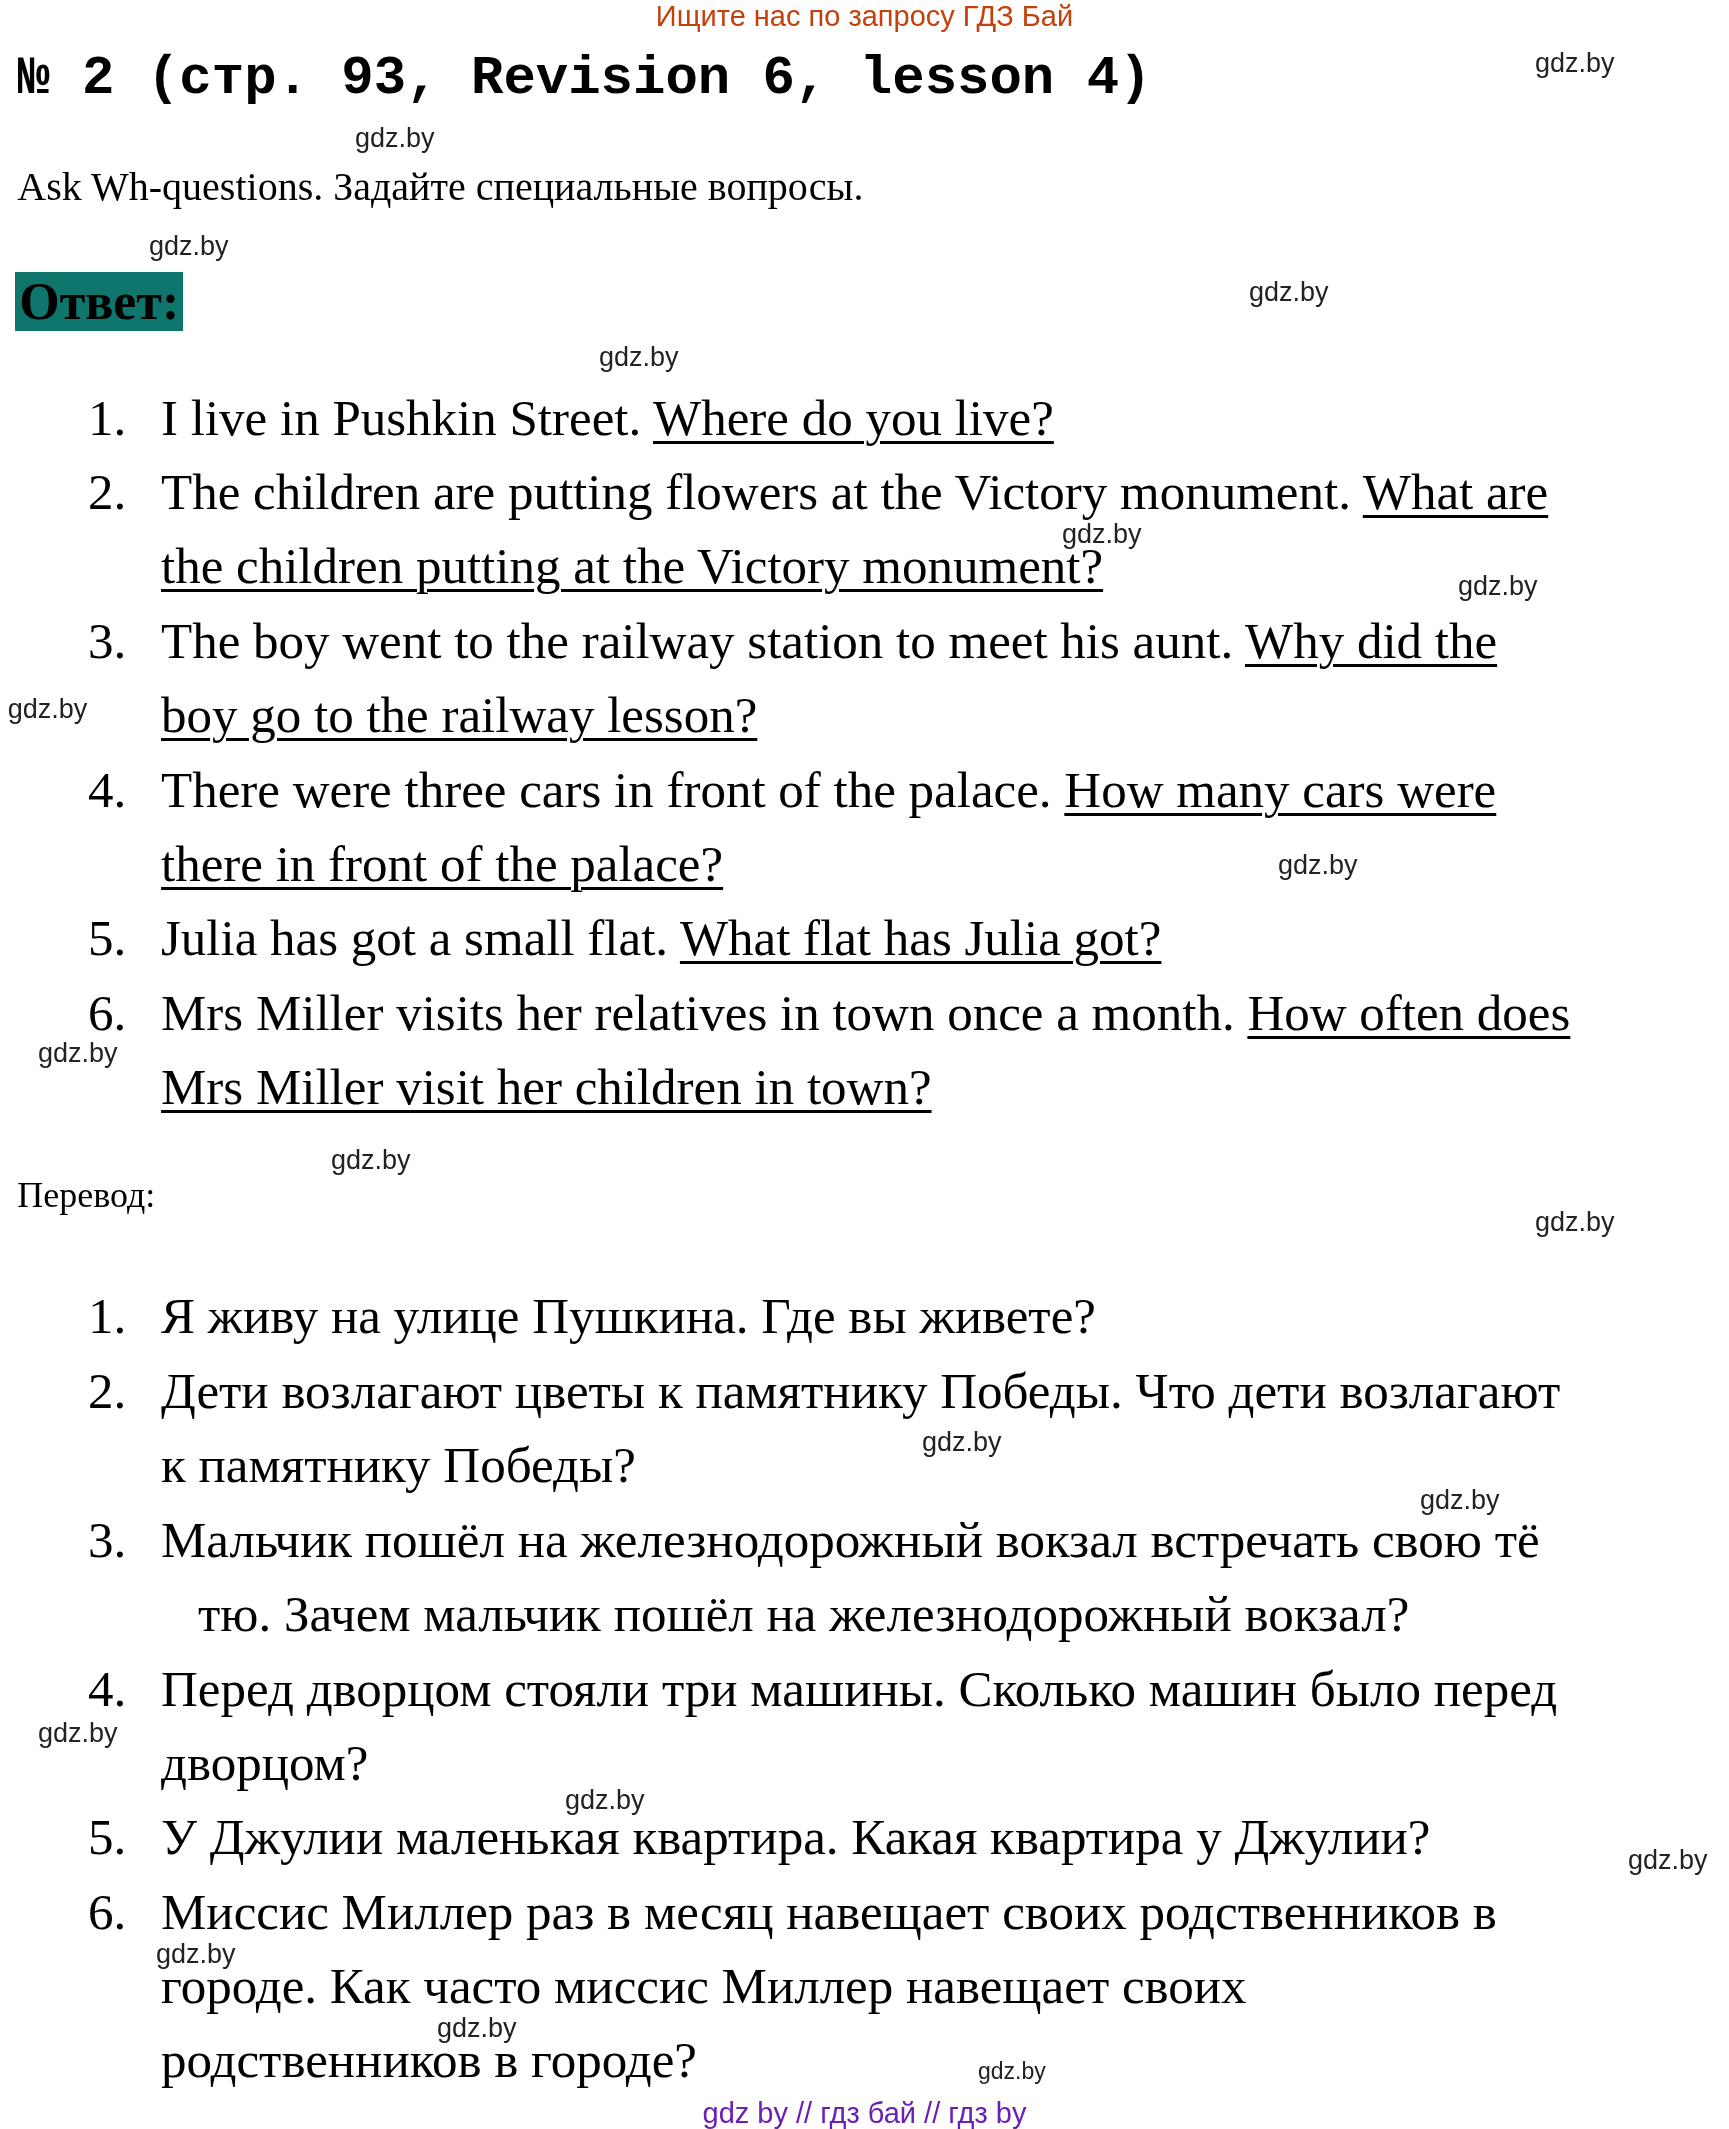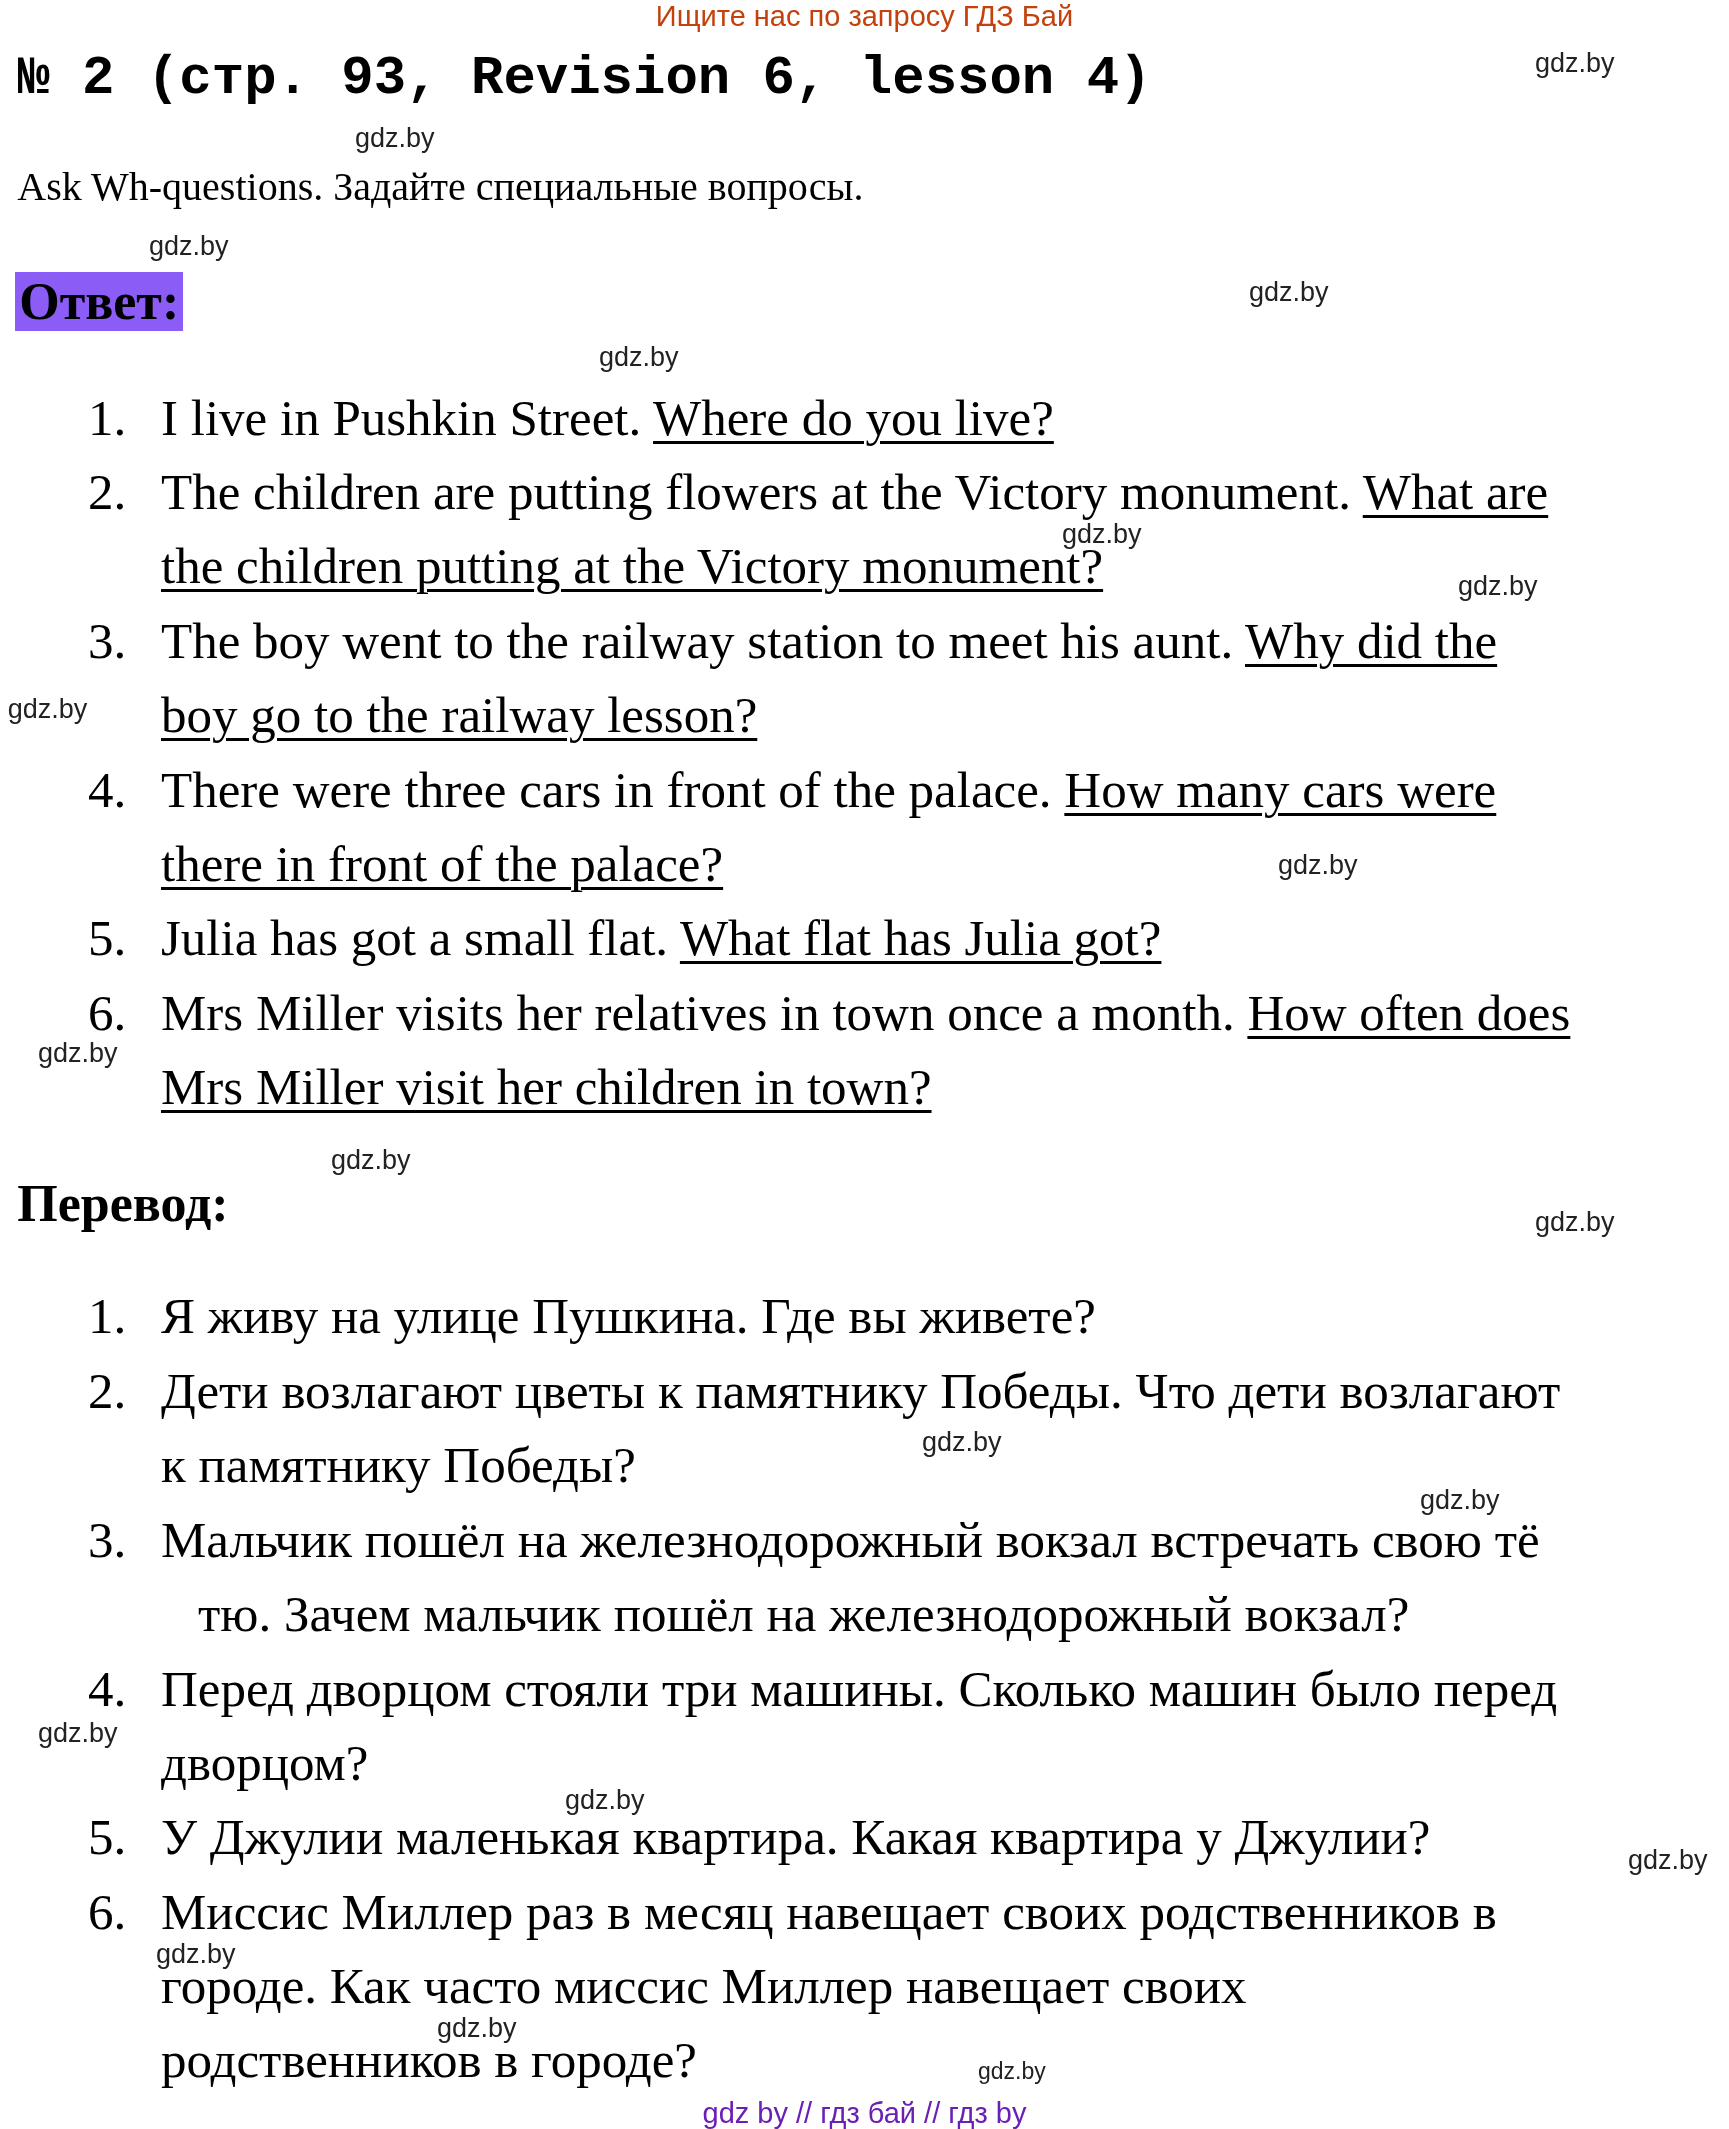--- a/index.html
+++ b/index.html
@@ -3,22 +3,22 @@
 <meta charset="utf-8">
 <style>
   html, body { margin: 0; padding: 0; background: #ffffff; }
   body { width: 1729px; height: 2130px; position: relative; overflow: hidden;
          font-family: "Liberation Serif", "DejaVu Serif", serif; color: #000; }
   .abs { position: absolute; white-space: nowrap; }
   .top-banner { left: 0; width: 1729px; top: 0; text-align: center;
     font-family: "Liberation Sans", "DejaVu Sans", sans-serif; font-size: 29px; color: #c2410c; }
   .title { left: 17.3px; top: 48px; font-size: 54px; font-weight: bold; font-family: Liberation Mono, monospace; }
   .task { left: 17.3px; top: 163px; font-size: 40px; }
-  .answer-hdr { left: 15.4px; top: 272px; font-size: 52px; font-weight: bold; background: #8b5cf6; padding: 0 3.8px; }
-  .transl-hdr { left: 17.3px; top: 1174px; font-size: 52px; font-weight: bold; }
+  .answer-hdr { left: 15.4px; top: 272px; font-size: 52px; font-weight: bold; background: #0f766e; padding: 0 3.8px; }
+  .transl-hdr { left: 17.3px; top: 1174px; font-size: 36px; font-weight: normal; }
   .line { font-size: 51px; }
   .num { left: 88px; }
   .txt { left: 161px; }
   .u { text-decoration: underline; text-decoration-thickness: 2.9px; text-underline-offset: 5.8px; }
   .wm { font-family: "Liberation Sans", "DejaVu Sans", sans-serif; font-size: 27px; color: #222; }
   .footer { left: 0; width: 1729px; top: 2097px; text-align: center;
     font-family: "Liberation Sans", "DejaVu Sans", sans-serif; font-size: 29px; color: #6a1fb5; }
 </style>
 </head>
 <body>

